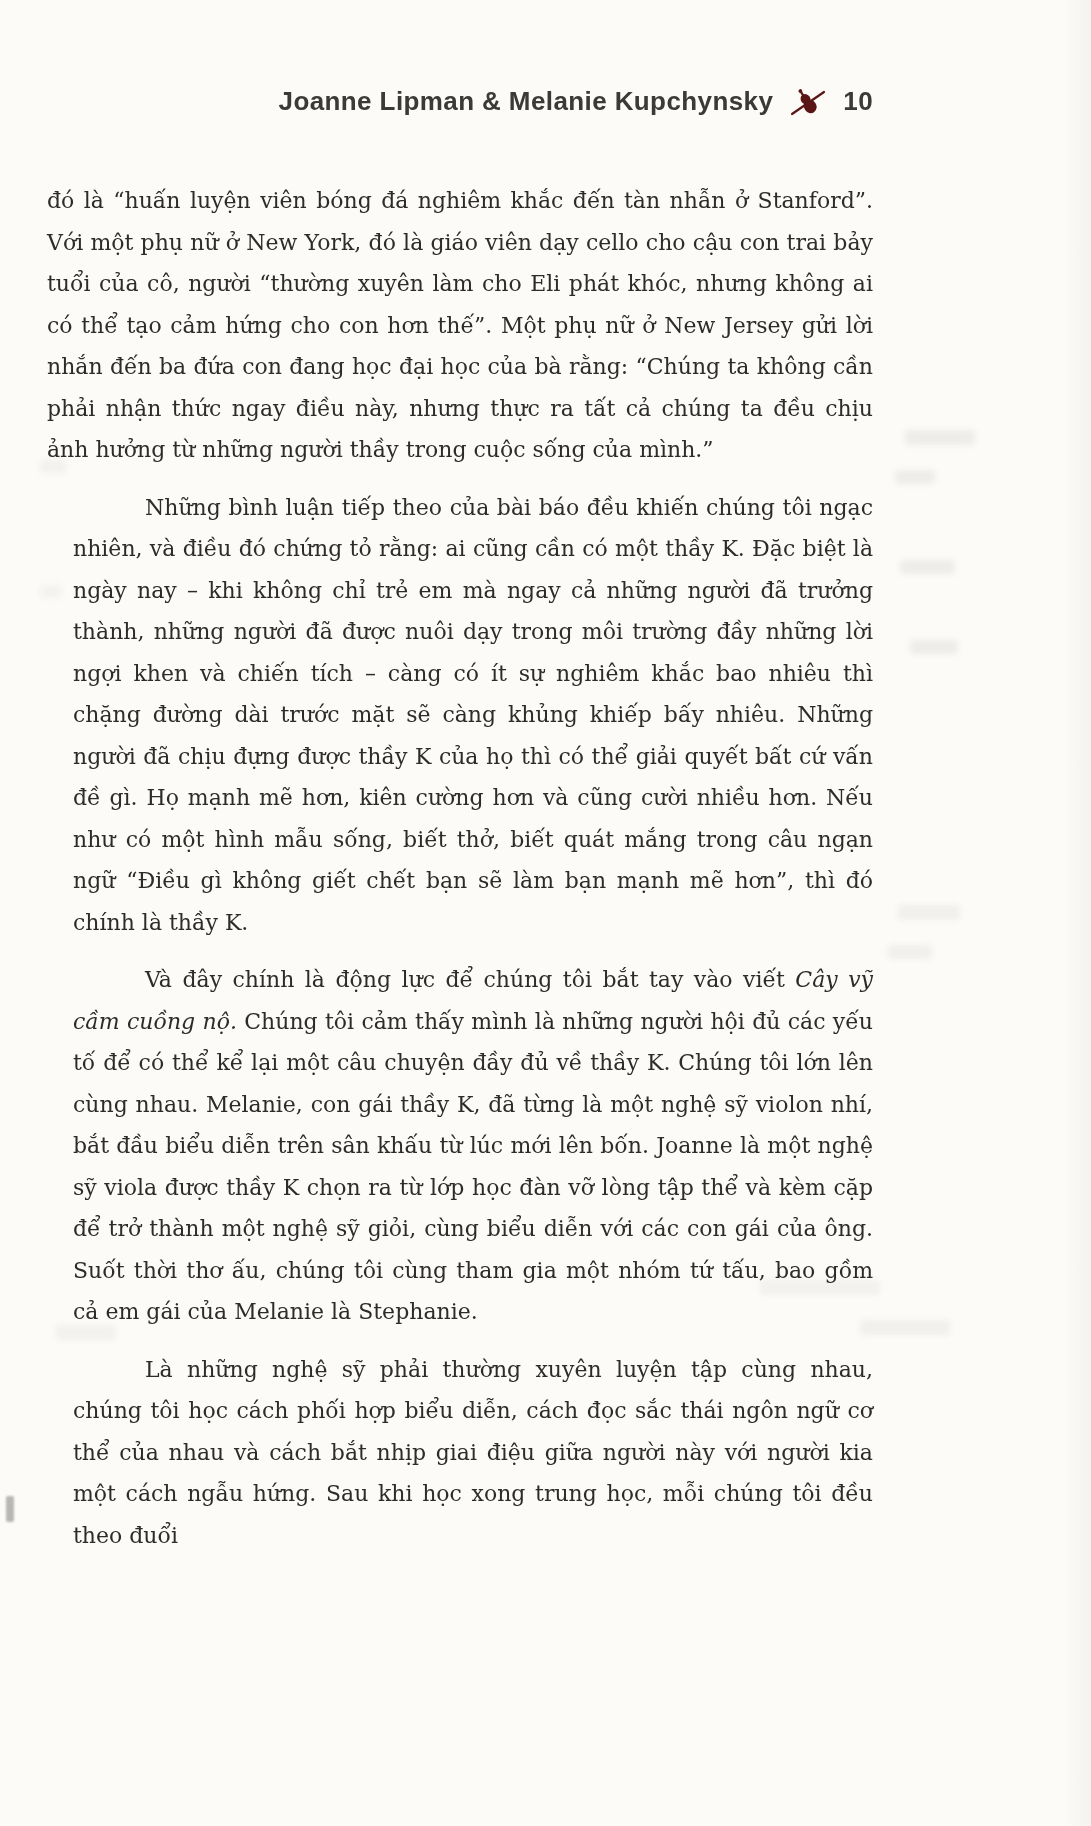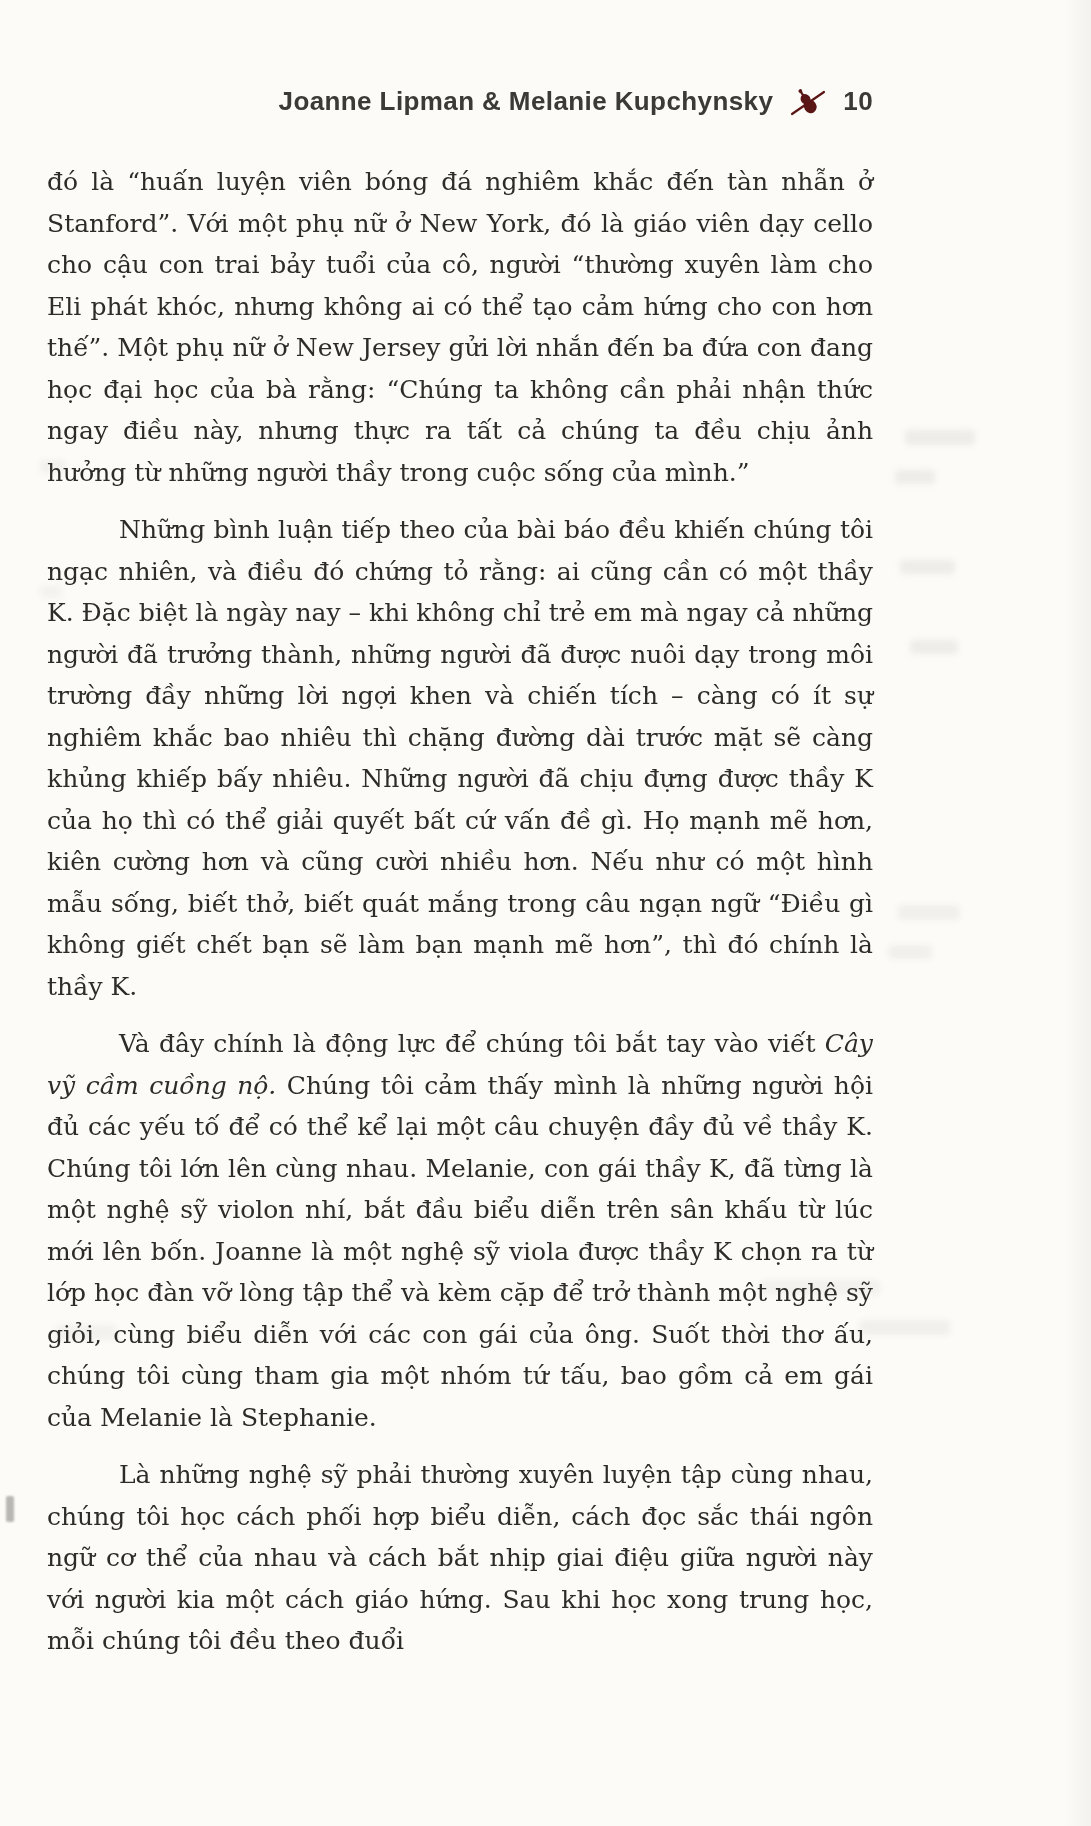--- a/index.html
+++ b/index.html
@@ -34,38 +34,39 @@
   .header {
     display: flex;
     justify-content: flex-end;
     align-items: center;
     gap: 13px;
     font-family: "Liberation Sans", sans-serif;
     font-weight: 700;
     font-size: 26px;
     letter-spacing: 0.4px;
     color: #3c3a37;
-    margin-bottom: 44px;
+    margin-bottom: 63px;
   }
   .header .violin {
     display: inline-flex;
     align-items: center;
     margin: 0 4px;
   }
   .body-text {
-    font-size: 25px;
+    font-size: 22px;
     line-height: 41.5px;
     text-align: justify;
     color: #2e2c29;
   }
   .body-text p {
     margin: 0 0 16px 0;
   }
   .body-text p.indent {
     text-indent: 72px;
+    margin-left: 26px;
   }
   .body-text em {
   }
   
   .bleed {
     position: absolute;
     background: rgba(110,108,104,0.10);
     filter: blur(3px);
     border-radius: 4px;
     pointer-events: none;
@@ -112,21 +113,21 @@
         </svg>
       </span>
       <span>10</span>
     </div>
 
     <div class="body-text">
 
     <p class="">đó là “huấn luyện viên bóng đá nghiêm khắc đến tàn nhẫn ở Stanford”. Với một phụ nữ ở New York, đó là giáo viên dạy cello cho cậu con trai bảy tuổi của cô, người “thường xuyên làm cho Eli phát khóc, nhưng không ai có thể tạo cảm hứng cho con hơn thế”. Một phụ nữ ở New Jersey gửi lời nhắn đến ba đứa con đang học đại học của bà rằng: “Chúng ta không cần phải nhận thức ngay điều này, nhưng thực ra tất cả chúng ta đều chịu ảnh hưởng từ những người thầy trong cuộc sống của mình.”</p>
         <p class="indent">Những bình luận tiếp theo của bài báo đều khiến chúng tôi ngạc nhiên, và điều đó chứng tỏ rằng: ai cũng cần có một thầy K. Đặc biệt là ngày nay – khi không chỉ trẻ em mà ngay cả những người đã trưởng thành, những người đã được nuôi dạy trong môi trường đầy những lời ngợi khen và chiến tích – càng có ít sự nghiêm khắc bao nhiêu thì chặng đường dài trước mặt sẽ càng khủng khiếp bấy nhiêu. Những người đã chịu đựng được thầy K của họ thì có thể giải quyết bất cứ vấn đề gì. Họ mạnh mẽ hơn, kiên cường hơn và cũng cười nhiều hơn. Nếu như có một hình mẫu sống, biết thở, biết quát mắng trong câu ngạn ngữ “Điều gì không giết chết bạn sẽ làm bạn mạnh mẽ hơn”, thì đó chính là thầy K.</p>
         <p class="indent">Và đây chính là động lực để chúng tôi bắt tay vào viết <em>Cây vỹ cầm cuồng nộ.</em> Chúng tôi cảm thấy mình là những người hội đủ các yếu tố để có thể kể lại một câu chuyện đầy đủ về thầy K. Chúng tôi lớn lên cùng nhau. Melanie, con gái thầy K, đã từng là một nghệ sỹ violon nhí, bắt đầu biểu diễn trên sân khấu từ lúc mới lên bốn. Joanne là một nghệ sỹ viola được thầy K chọn ra từ lớp học đàn vỡ lòng tập thể và kèm cặp để trở thành một nghệ sỹ giỏi, cùng biểu diễn với các con gái của ông. Suốt thời thơ ấu, chúng tôi cùng tham gia một nhóm tứ tấu, bao gồm cả em gái của Melanie là Stephanie.</p>
-        <p class="indent">Là những nghệ sỹ phải thường xuyên luyện tập cùng nhau, chúng tôi học cách phối hợp biểu diễn, cách đọc sắc thái ngôn ngữ cơ thể của nhau và cách bắt nhịp giai điệu giữa người này với người kia một cách giáo hứng. Sau khi học xong trung học, mỗi chúng tôi đều theo đuổi</p>
+        <p class="indent">Là những nghệ sỹ phải thường xuyên luyện tập cùng nhau, chúng tôi học cách phối hợp biểu diễn, cách đọc sắc thái ngôn ngữ cơ thể của nhau và cách bắt nhịp giai điệu giữa người này với người kia một cách ngẫu hứng. Sau khi học xong trung học, mỗi chúng tôi đều theo đuổi</p>
       </div>
 
   </div>
 
   <div class="bleed b1"></div>
   <div class="bleed b2"></div>
   <div class="bleed b3"></div>
   <div class="bleed b4"></div>
   <div class="bleed b5"></div>
   <div class="bleed b6"></div>

